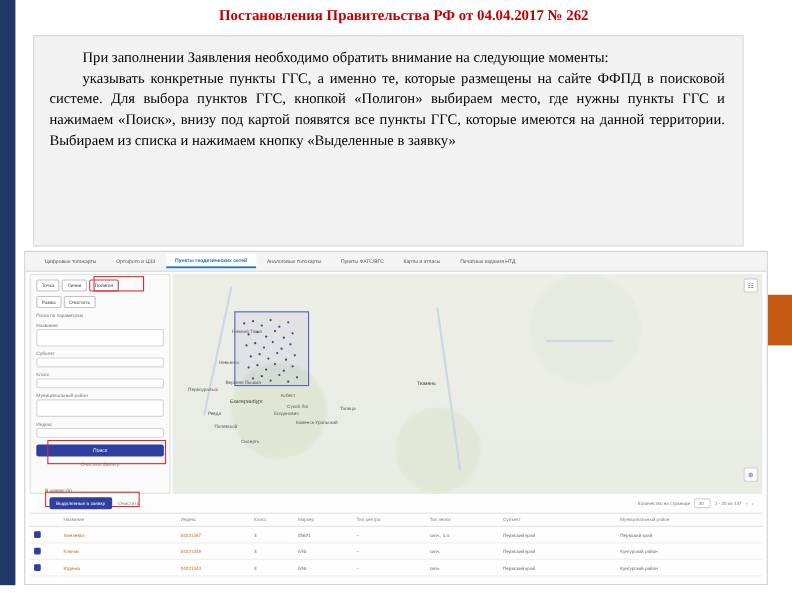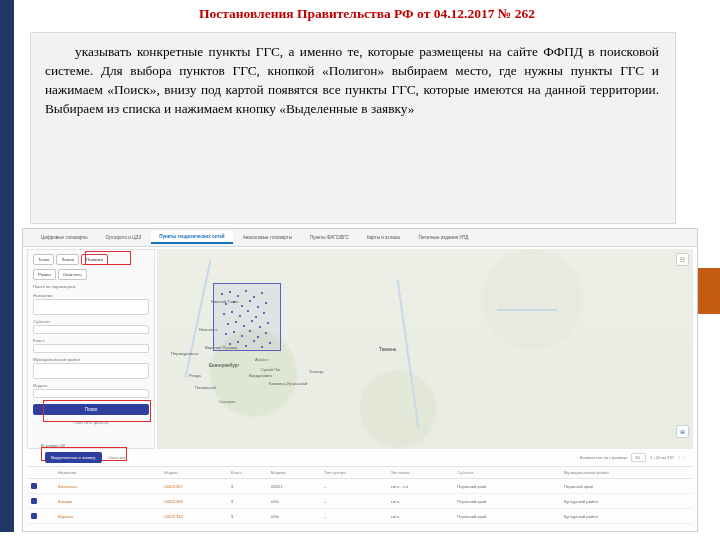--- a/index.html
+++ b/index.html
@@ -317,23 +317,24 @@
   }
   .cbx.on { background: #2f3f9e; border-color: #2f3f9e; }
   col.c-chk { width: 14px; }
 </style>
 </head>
 <body>
 
 <div class="left-bar"></div>
 <div class="right-accent"></div>
 
-<div class="title">Постановления Правительства РФ от 04.12.2017 № 262</div>
+<div class="title">Постановления Правительства РФ от 04.04.2017 № 262</div>
 
 <div class="text-panel">
+  <p class="p1">При заполнении Заявления необходимо обратить внимание на следующие моменты:</p>
   <p class="p2">указывать конкретные пункты ГГС, а именно те, которые размещены на сайте ФФПД в поисковой системе. Для выбора пунктов ГГС, кнопкой «Полигон» выбираем место, где нужны пункты ГГС и нажимаем «Поиск», внизу под картой появятся все пункты ГГС, которые имеются на данной территории. Выбираем из списка и нажимаем кнопку «Выделенные в заявку»</p>
 </div>
 
 <div class="shot">
 
   <div class="tabbar">
     <div class="tab">Цифровые топокарты</div>
     <div class="tab">Ортофото и ЦЗЗ</div>
     <div class="tab active">Пункты геодезических сетей</div>
     <div class="tab">Аналоговые топокарты</div>

